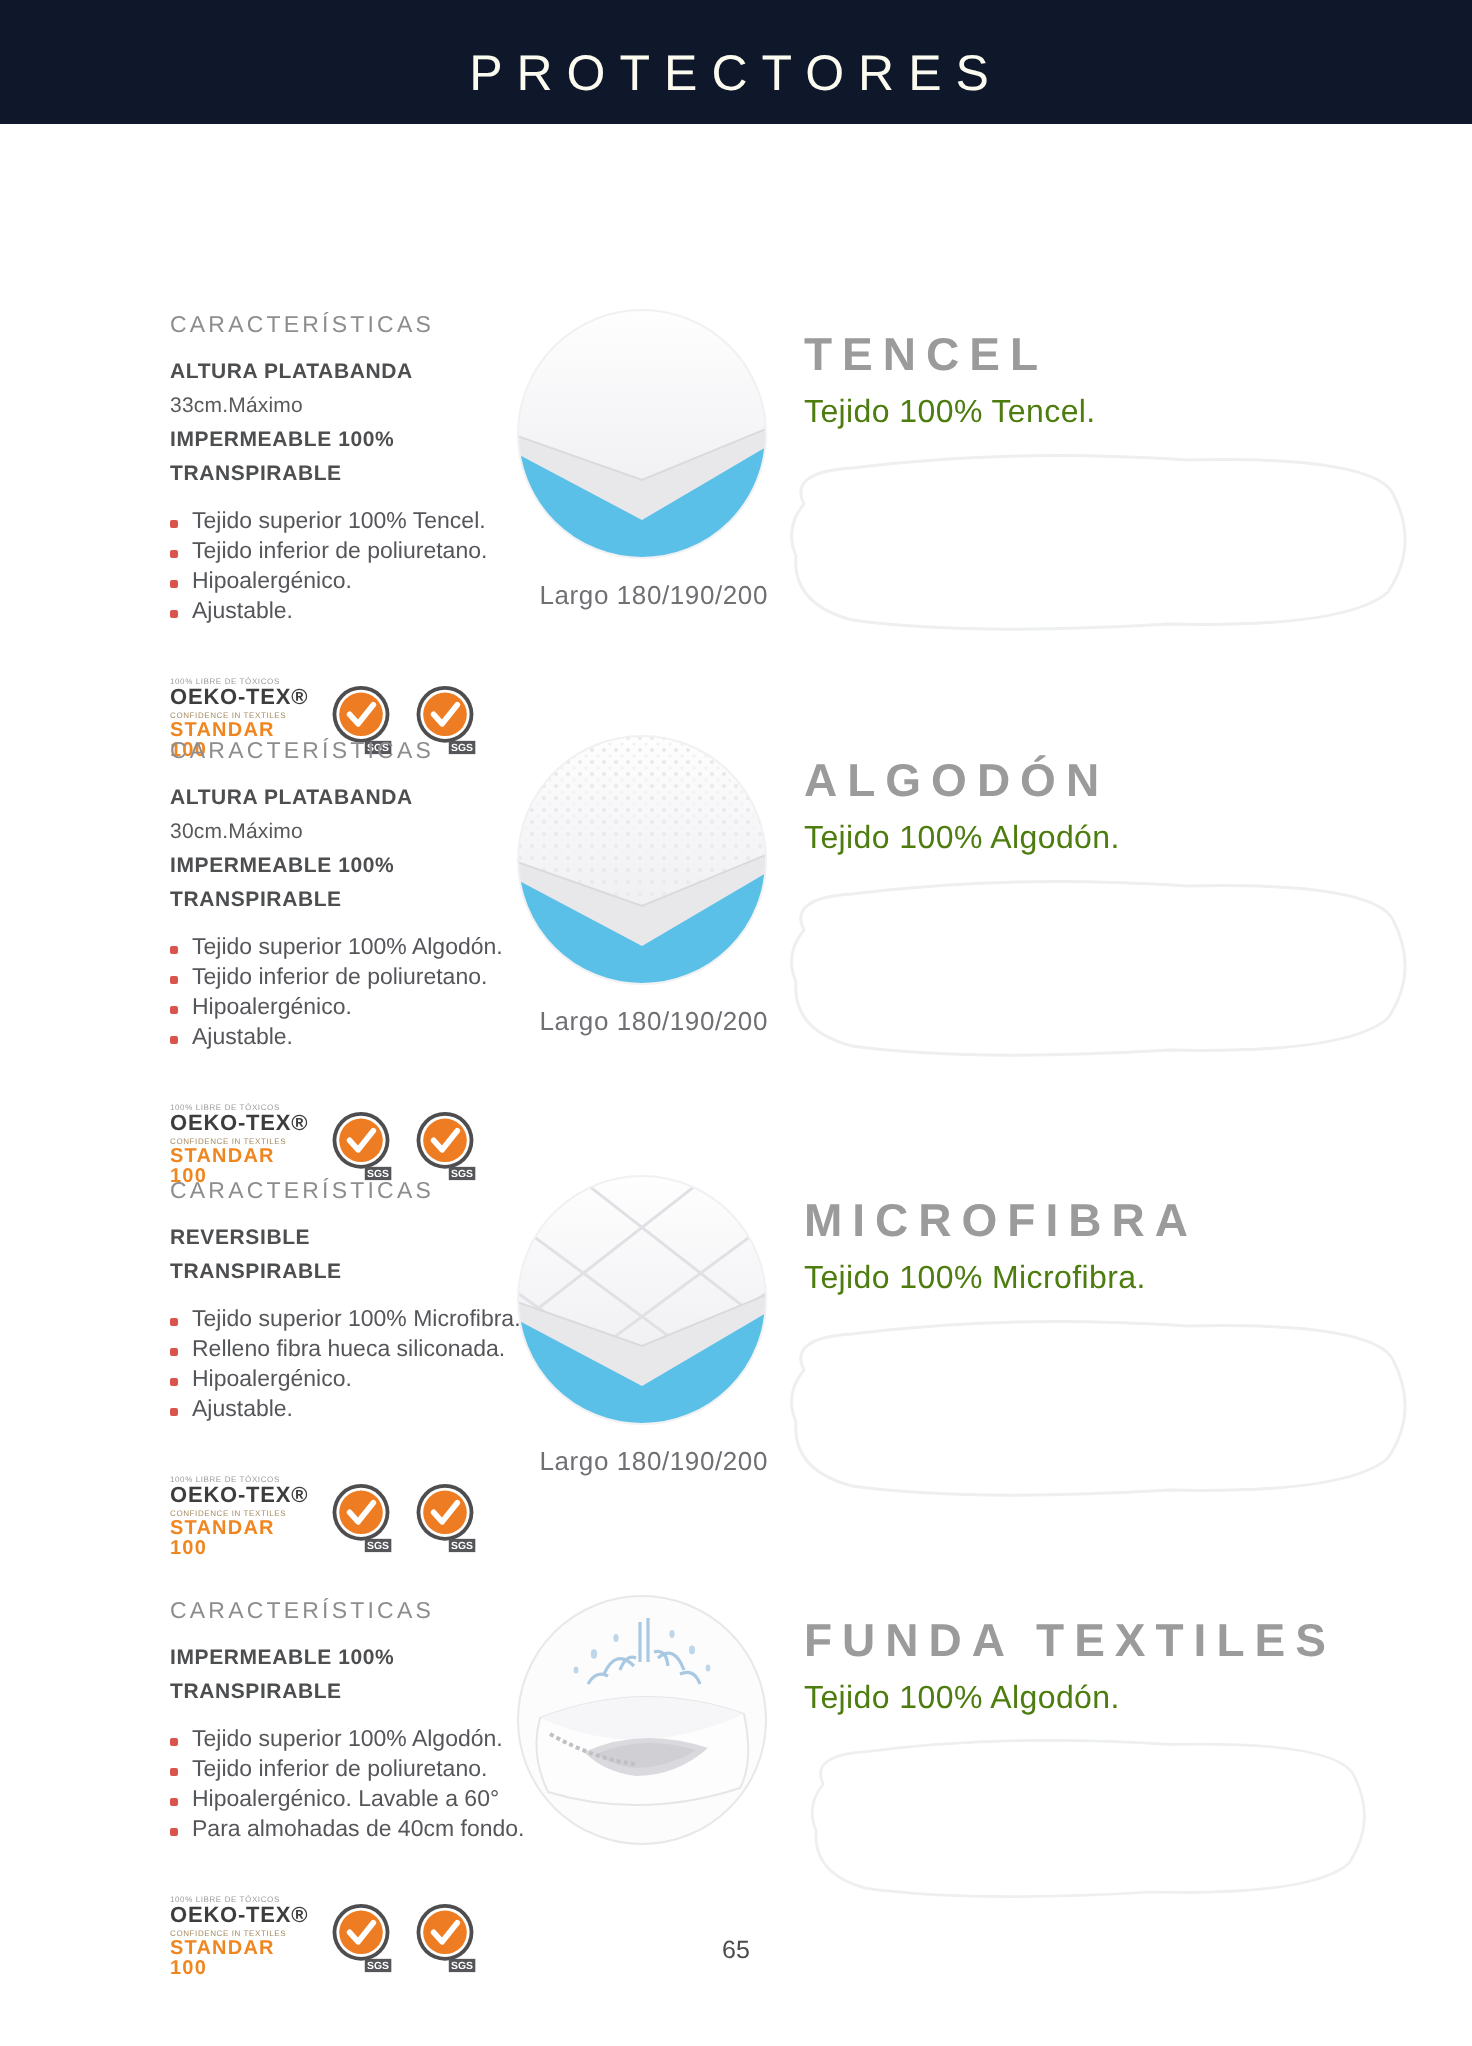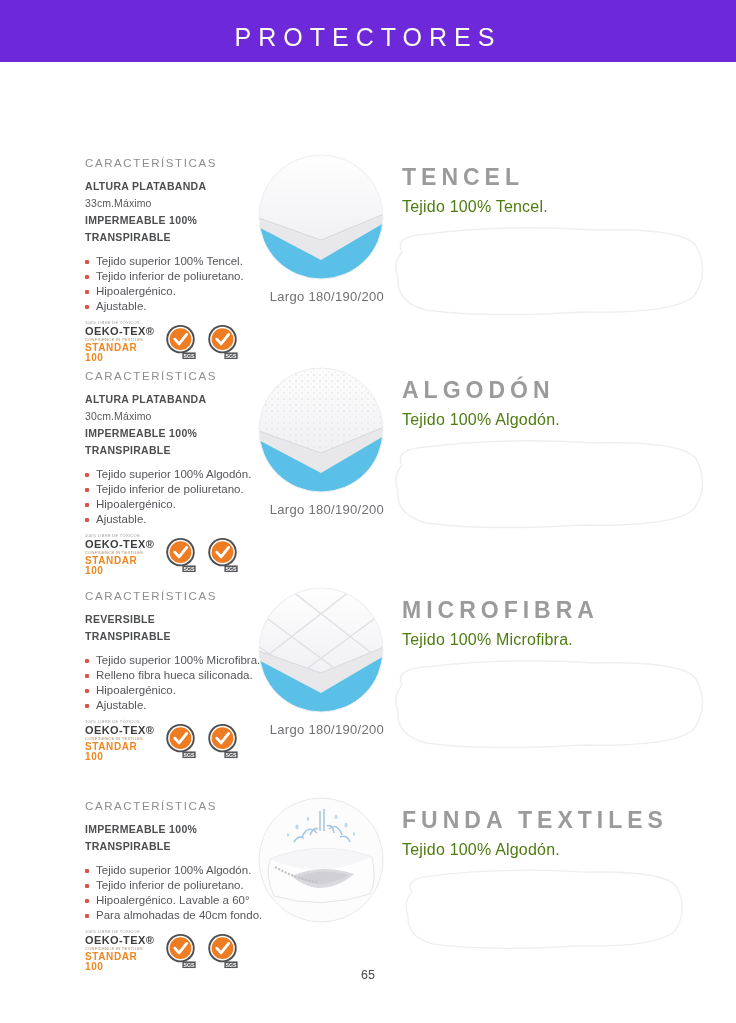--- a/index.html
+++ b/index.html
@@ -1,37 +1,37 @@
 <!DOCTYPE html>
 <html><head>
 <meta charset="utf-8">
 <style>
   html,body{margin:0;padding:0;background:#ffffff;}
   .page{position:relative;width:736px;height:1023px;background:#ffffff;overflow:hidden;
         font-family:"Liberation Sans", sans-serif;}
 
   
-  .band{position:absolute;left:0;top:0;width:736px;height:62px;background:#6d28d9;
+  .band{position:absolute;left:0;top:0;width:736px;height:62px;background:#0f172a;
         display:flex;align-items:center;justify-content:center;}
   .band-title{color:#FCFBF0;font-size:25px;letter-spacing:7px;font-weight:400;margin-top:12px;}
 
   
   .product{position:absolute;left:0;width:736px;height:210px;}
   .s1{top:138px;} .s2{top:351px;} .s3{top:571px;} .s4{top:781px;}
 
   .col-left{position:absolute;left:85px;top:19px;width:180px;}
   .caption{font-size:11.5px;letter-spacing:1.6px;color:#8d8d8f;font-weight:400;margin:0 0 9px 0;}
   .spec{font-size:10.5px;line-height:17px;color:#4d4e50;margin:0;}
   .spec b{font-weight:bold;letter-spacing:.3px;}
   .spec .normal{font-weight:400;color:#58595b;letter-spacing:.1px;}
   ul.bullets{list-style:none;margin:8px 0 0 0;padding:0;}
   ul.bullets li{position:relative;font-size:11.5px;line-height:15px;color:#55565a;padding-left:11px;}
   ul.bullets li::before{content:"";position:absolute;left:0;top:5.5px;width:4px;height:4px;
         background:#D9544A;border-radius:1px;}
-  .oeko{display:flex;align-items:center;margin-top:7px;gap:9px;}
+  .oeko{display:flex;align-items:center;margin-top:25px;gap:9px;}
   .oeko-txt{width:70px;line-height:1;}
   .oeko-top{font-size:4px;color:#9a9a9a;letter-spacing:.3px;margin:0 0 1px 0;}
   .oeko-brand{font-size:11px;font-weight:bold;color:#3d3d3f;letter-spacing:.4px;margin:0;}
   .oeko-sub{font-size:4px;color:#a68a60;letter-spacing:.3px;margin:1px 0;}
   .oeko-std{font-size:10px;font-weight:bold;color:#F0861F;letter-spacing:.6px;margin:1px 0 0 0;}
 
   .col-img{position:absolute;left:250px;top:16px;width:134px;text-align:right;}
   .size-label{font-size:13px;color:#6f7073;margin-top:5px;letter-spacing:.3px;}
 
   .col-right{position:absolute;left:402px;top:26px;width:330px;}

